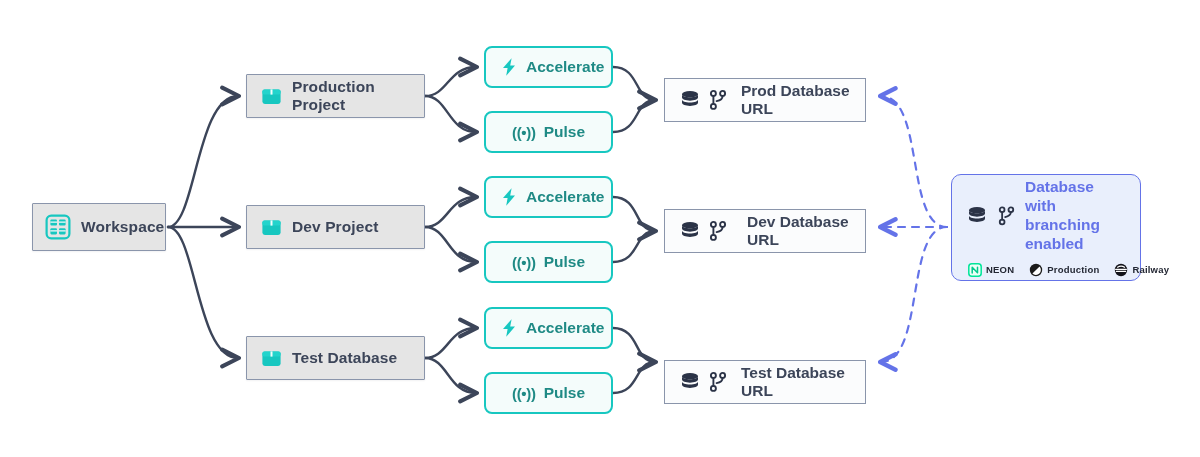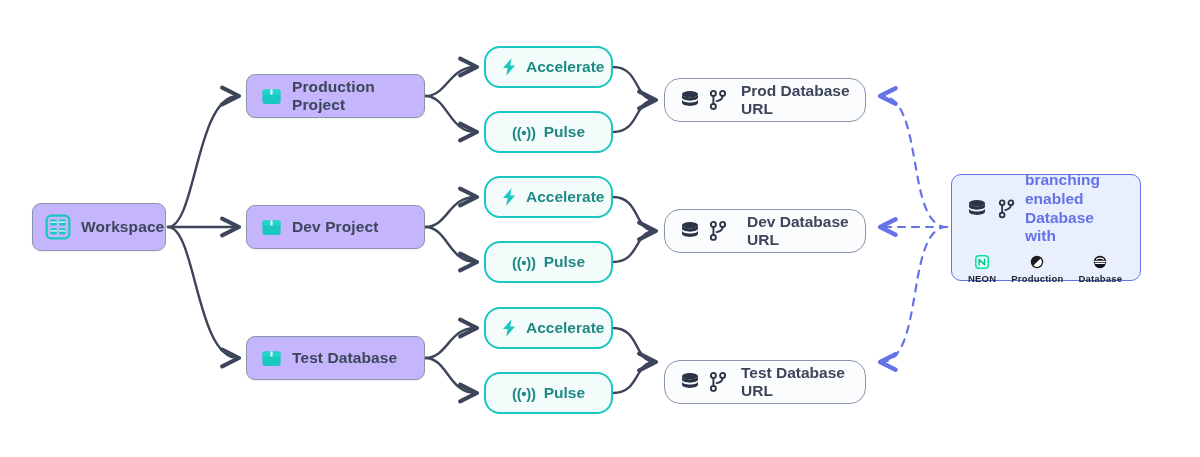--- a/index.html
+++ b/index.html
@@ -9,40 +9,40 @@
     font-family:"Liberation Sans","DejaVu Sans",sans-serif;
     overflow:hidden;
   }
   #diagram{position:relative;width:1200px;height:457px;}
   svg#wires{position:absolute;left:0;top:0;width:1200px;height:457px;pointer-events:none;}
 
   .node{position:absolute;box-sizing:border-box;display:flex;align-items:center;
         border-radius:8px;z-index:2;}
 
   
-  .np{background:#c4b5fd;border:1.6px solid #8a95ab;border-radius:9px;
+  .np{background:#e5e5e5;border:1.6px solid #8a95ab;border-radius:1px;
       box-shadow:0 1px 2px rgba(30,41,59,.06);}
   .np .label{color:#3c4559;font-size:15.5px;font-weight:700;letter-spacing:.1px;}
 
   
-  .ns{background:#f4fcfb;border:2px solid #17c7c0;border-radius:16px;}
+  .ns{background:#f4fcfb;border:2px solid #17c7c0;border-radius:8px;}
   .ns .label{color:#1f8a85;font-size:15.5px;font-weight:700;}
 
   
-  .nd{background:#fbfcfd;border:1.6px solid #8a95ab;border-radius:16px;}
+  .nd{background:#fbfcfd;border:1.6px solid #8a95ab;border-radius:0;}
   .nd .label{color:#3c4559;font-size:15.5px;font-weight:700;}
 
   
   .npanel{position:absolute;box-sizing:border-box;background:#e9effc;
           border:1.8px solid #6473e8;border-radius:10px;z-index:2;
           display:flex;flex-direction:column;justify-content:center;}
   .panel-top{display:flex;align-items:center;gap:9px;padding:0 14px;}
   .panel-title{color:#6473e8;font-size:15.5px;font-weight:700;line-height:1.22;}
   .logos{display:flex;align-items:center;gap:15px;padding:9px 14px 0 16px;}
-  .logo{display:flex;align-items:center;gap:4px;flex-direction:column;}
+  .logo{display:flex;align-items:center;gap:4px;}
   .logo-txt{font-size:9.5px;font-weight:700;color:#232733;letter-spacing:.2px;}
 
   .ico{flex:0 0 auto;display:flex;align-items:center;justify-content:center;}
   .pulse-glyph{color:#1f8a85;font-size:15px;font-weight:700;letter-spacing:-.3px;}
 </style>
 </head>
 <body>
 
 <div id="diagram">
 
@@ -254,22 +254,22 @@
       <span class="ico">
         <svg width="19" height="22" viewBox="0 0 20 22">
           <circle cx="5.4" cy="4.4" r="2.5" fill="none" stroke="#2b3347" stroke-width="1.9"></circle>
           <circle cx="5.4" cy="17.4" r="2.5" fill="none" stroke="#2b3347" stroke-width="1.9"></circle>
           <circle cx="14.6" cy="4.4" r="2.5" fill="none" stroke="#2b3347" stroke-width="1.9"></circle>
           <path d="M5.4 6.9v8" stroke="#2b3347" stroke-width="1.9" stroke-linecap="round"></path>
           <path d="M14.6 6.9c0 3.6-3 4.6-6 5.2" stroke="#2b3347" stroke-width="1.9" stroke-linecap="round" fill="none"></path>
         </svg>
       </span>
       <span>
+        <span class="panel-title" style="display:block;">Database with</span>
         <span class="panel-title" style="display:block;">branching enabled</span>
-        <span class="panel-title" style="display:block;">Database with</span>
       </span>
     </div>
 
     <div class="logos">
       <span class="logo">
         <span class="ico">
           <svg width="14" height="14" viewBox="0 0 14 14">
             <rect x="0.8" y="0.8" width="12.4" height="12.4" rx="3" fill="#eafff6" stroke="#00e599" stroke-width="1.5"></rect>
             <path d="M4.2 10V4.3l5.3 5.4V4.3" fill="none" stroke="#00c98d" stroke-width="1.5" stroke-linecap="round" stroke-linejoin="round"></path>
           </svg>
@@ -288,18 +288,18 @@
       </span>
 
       <span class="logo">
         <span class="ico">
           <svg width="14" height="14" viewBox="0 0 14 14">
             <circle cx="7" cy="7" r="6.2" fill="#13131a"></circle>
             <path d="M1.6 6.3h10.8M2.4 8.4h9.2" stroke="#ffffff" stroke-width="1.2" stroke-linecap="round"></path>
             <path d="M3.6 4.3c2.4-1.6 4.6-1.5 7 0" stroke="#ffffff" stroke-width="1.1" fill="none" stroke-linecap="round"></path>
           </svg>
         </span>
-        <span class="logo-txt">Database</span>
+        <span class="logo-txt">Railway</span>
       </span>
     </div>
   </div>
 
 </div>
 
 </body></html>

